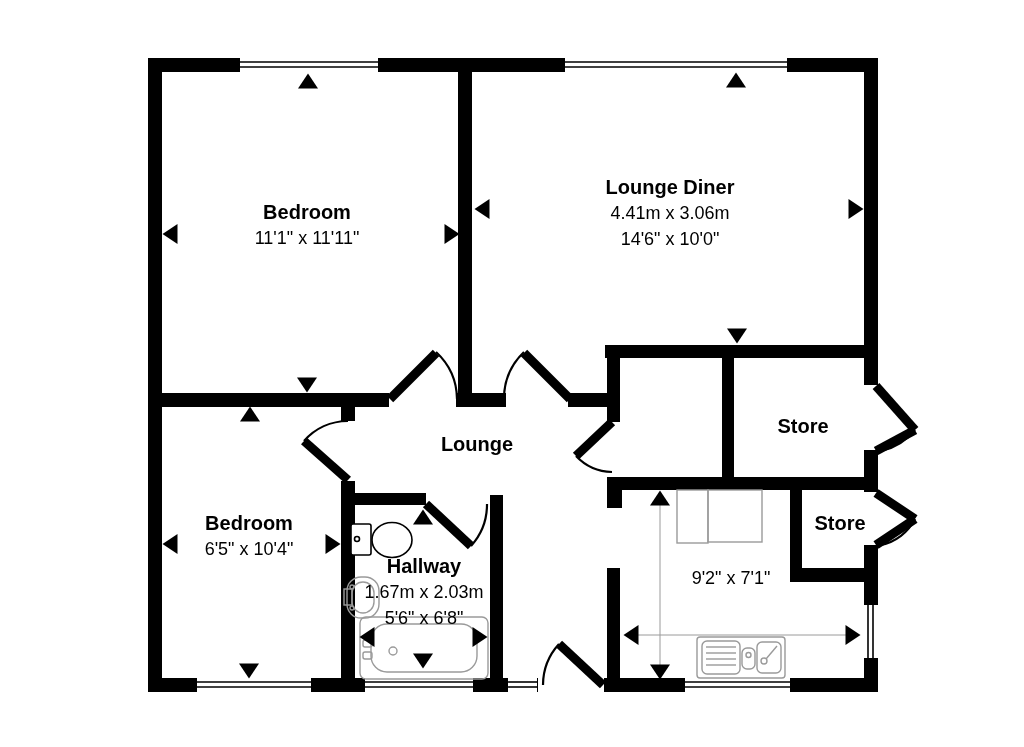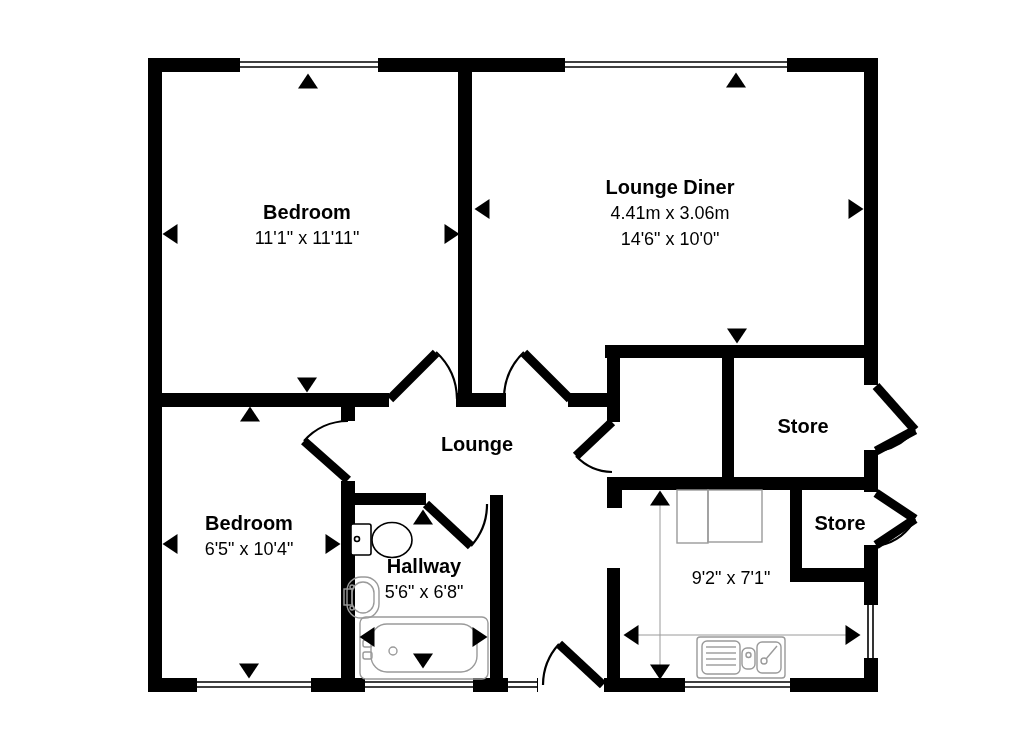--- a/index.html
+++ b/index.html
@@ -228,20 +228,21 @@
     <div class="room-dims">14'6" x 10'0"</div>
   </div>
 
   <div class="label" style="left:249px;top:510px">
     <div class="room-name">Bedroom</div>
     <div class="room-dims">6'5" x 10'4"</div>
   </div>
 
   <div class="label" style="left:424px;top:553px">
     <div class="room-name">Hallway</div>
+    <div class="room-dims">1.67m x 2.03m</div>
     <div class="room-dims">5'6" x 6'8"</div>
   </div>
 
   <div class="label" style="left:731px;top:565px">
     <div class="room-dims">9'2" x 7'1"</div>
   </div>
 
   <div class="label" style="left:477px;top:431px">
     <div class="room-name">Lounge</div>
   </div>

